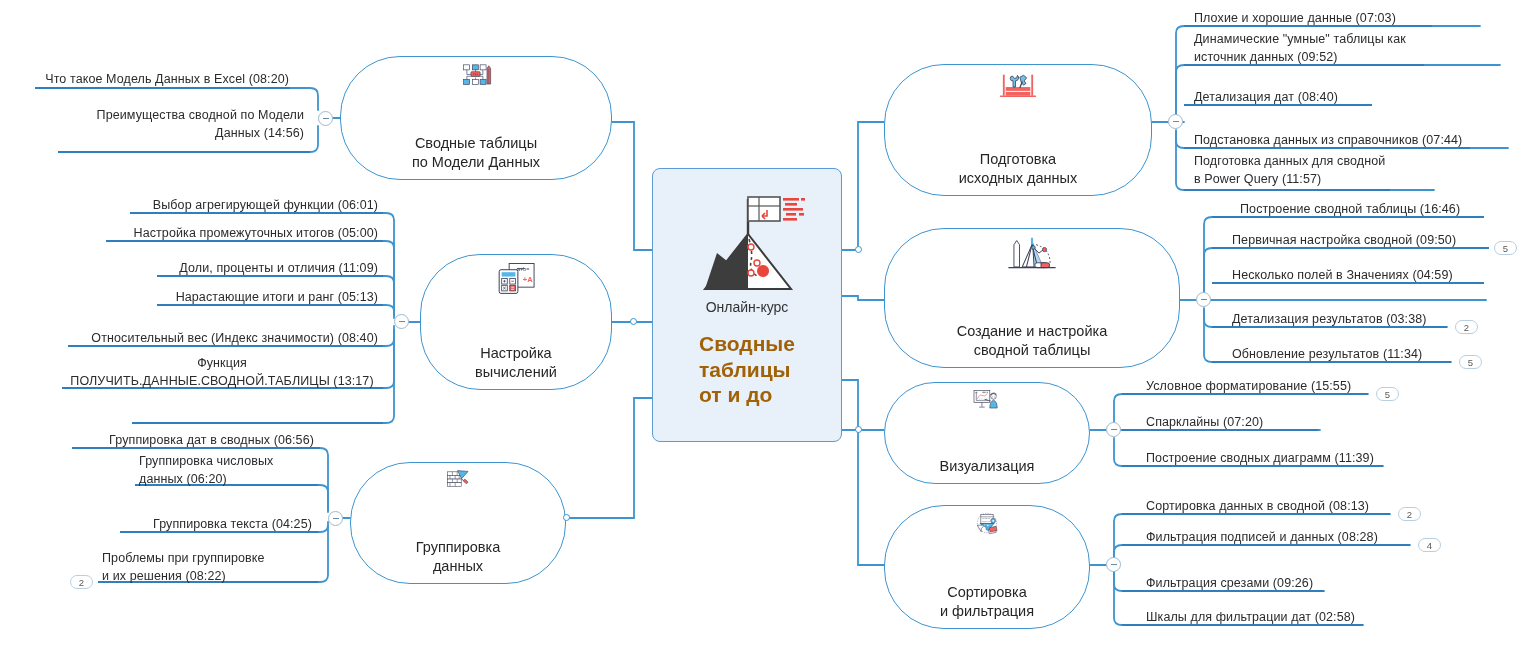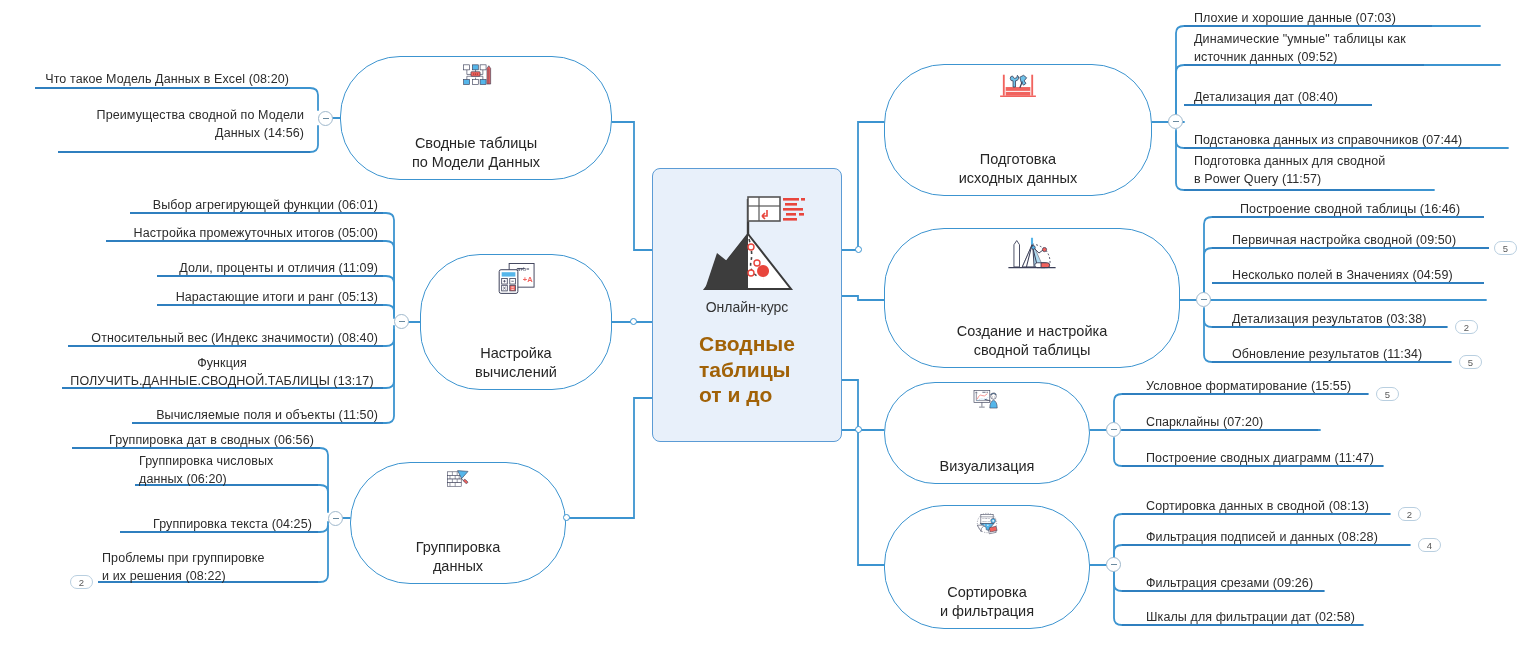--- a/index.html
+++ b/index.html
@@ -417,21 +417,20 @@
   <div class="leaf l" style="left:58px; top:106px; width:250px;">Преимущества сводной по Модели
 Данных (14:56)</div>
 
   <div class="leaf l" style="left:130px; top:196px; width:252px;">Выбор агрегирующей функции (06:01)</div>
   <div class="leaf l" style="left:106px; top:224px; width:276px;">Настройка промежуточных итогов (05:00)</div>
   <div class="leaf l" style="left:157px; top:259px; width:225px;">Доли, проценты и отличия (11:09)</div>
   <div class="leaf l" style="left:157px; top:288px; width:225px;">Нарастающие итоги и ранг (05:13)</div>
   <div class="leaf l" style="left:68px; top:329px; width:314px;">Относительный вес (Индекс значимости) (08:40)</div>
   <div class="leaf" style="left:62px; top:354px; width:320px; text-align:center;">Функция
 ПОЛУЧИТЬ.ДАННЫЕ.СВОДНОЙ.ТАБЛИЦЫ (13:17)</div>
-  <div class="leaf l" style="left:132px; top:406px; width:250px;">Вычисляемые поля и объекты (11:50)</div>
 
   <div class="leaf l" style="left:72px; top:431px; width:246px;">Группировка дат в сводных (06:56)</div>
   <div class="leaf" style="left:135px; top:452px; width:182px; text-align:left;">Группировка числовых
 данных (06:20)</div>
   <div class="leaf l" style="left:120px; top:515px; width:196px;">Группировка текста (04:25)</div>
   <div class="leaf" style="left:98px; top:549px; width:218px; text-align:left;">Проблемы при группировке
 и их решения (08:22)</div>
   <div class="badge" style="left:70px; top:575px;">2</div>
 
   <div class="leaf r" style="left:1190px; top:9px; width:260px;">Плохие и хорошие данные (07:03)</div>
@@ -447,21 +446,21 @@
   <div class="badge" style="left:1494px; top:241px;">5</div>
   <div class="leaf r" style="left:1228px; top:266px; width:262px;">Несколько полей в Значениях (04:59)</div>
   <div class="leaf r" style="left:1228px; top:310px; width:230px;">Детализация результатов (03:38)</div>
   <div class="badge" style="left:1455px; top:320px;">2</div>
   <div class="leaf r" style="left:1228px; top:345px; width:230px;">Обновление результатов (11:34)</div>
   <div class="badge" style="left:1459px; top:355px;">5</div>
 
   <div class="leaf r" style="left:1142px; top:377px; width:240px;">Условное форматирование (15:55)</div>
   <div class="badge" style="left:1376px; top:387px;">5</div>
   <div class="leaf r" style="left:1142px; top:413px; width:200px;">Спарклайны (07:20)</div>
-  <div class="leaf r" style="left:1142px; top:449px; width:250px;">Построение сводных диаграмм (11:47)</div>
+  <div class="leaf r" style="left:1142px; top:449px; width:250px;">Построение сводных диаграмм (11:39)</div>
 
   <div class="leaf r" style="left:1142px; top:497px; width:254px;">Сортировка данных в сводной (08:13)</div>
   <div class="badge" style="left:1398px; top:507px;">2</div>
   <div class="leaf r" style="left:1142px; top:528px; width:270px;">Фильтрация подписей и данных (08:28)</div>
   <div class="badge" style="left:1418px; top:538px;">4</div>
   <div class="leaf r" style="left:1142px; top:574px; width:200px;">Фильтрация срезами (09:26)</div>
   <div class="leaf r" style="left:1142px; top:608px; width:230px;">Шкалы для фильтрации дат (02:58)</div>
 
 </div>
 

